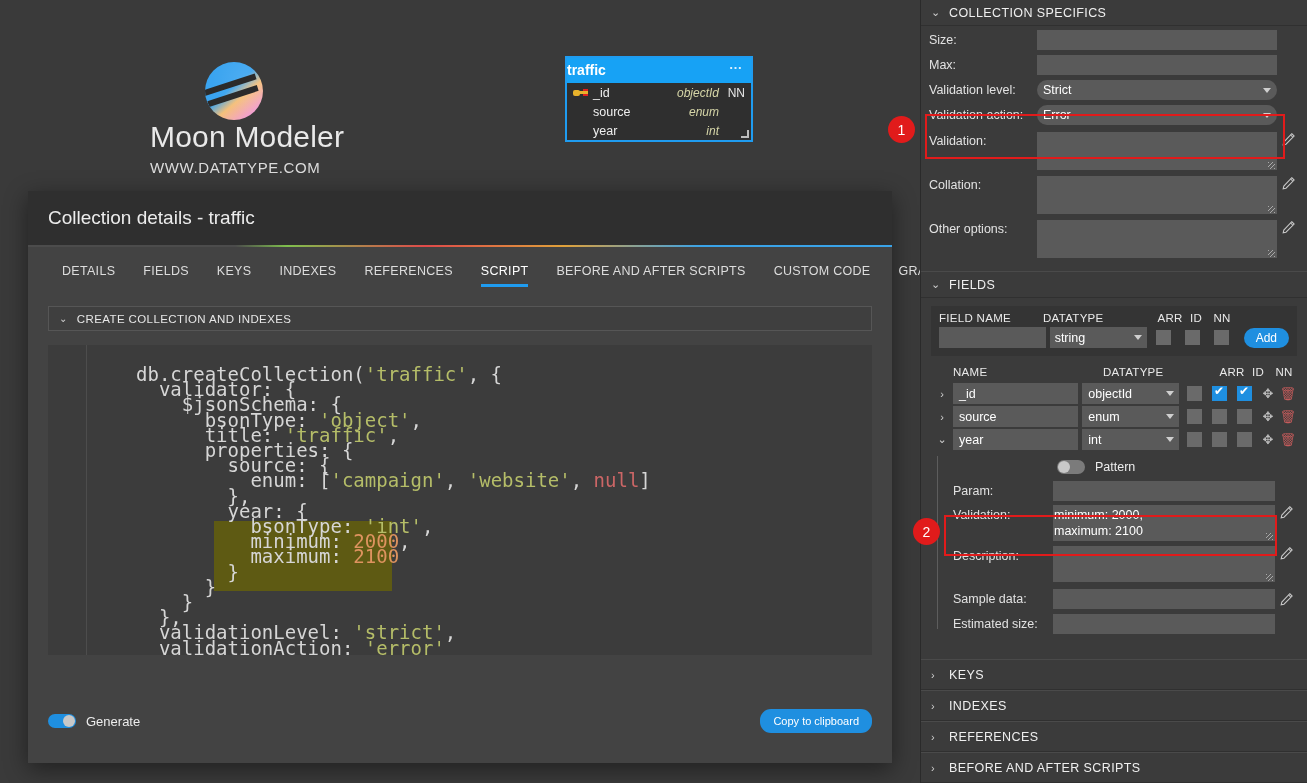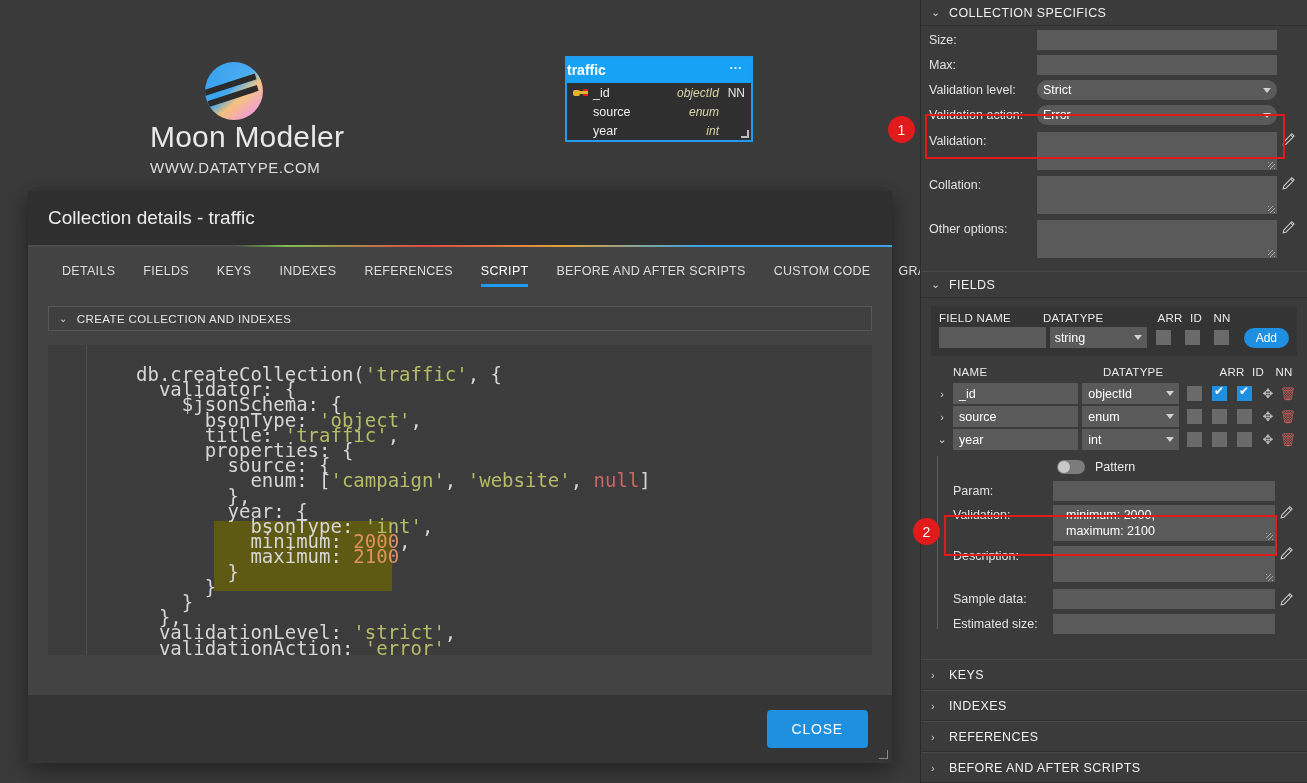--- a/index.html
+++ b/index.html
@@ -178,21 +178,21 @@
   .fl-icons { display:flex; align-items:center; margin-left: 3px; }
   .ic-move, .ic-del { width: 18px; text-align:center; color:#bdbdbd; font-size: 13px; margin-left:2px; }
   .ic-del { color: #c45b5b; }
 
   
   #field-detail { margin: 6px 10px 0 10px; position: relative; padding-left: 14px; }
   #field-detail::before { content:""; position:absolute; left: 6px; top: 0; bottom: 6px; width: 1px; background:#5d5d5d; }
   .fd-row { display:flex; align-items:center; min-height: 22px; margin-top: 3px; }
   .fd-row .lbl { width: 108px; color:#e2e2e2; font-size:12.5px; flex:none; padding-left: 8px;}
   .fd-inp { background:#5a5a5a; flex:1; height: 20px; }
-  .fd-inp.tall { height: 36px; color:#ffffff; font-size:12.5px; padding: 2px 13px; line-height: 16px; position:relative;}
+  .fd-inp.tall { height: 36px; color:#ffffff; font-size:12.5px; padding: 2px 1px; line-height: 16px; position:relative;}
   .fd-inp.tall::after { content:""; position:absolute; right:2px; bottom:1px; width:7px; height:7px;
     background: repeating-linear-gradient(135deg,#a9a9a9 0 1px,transparent 1px 3px); }
 
   
   .hl-rect { position: absolute; border: 2.5px solid #e11b1b; pointer-events:none; }
   .badge { position:absolute; width: 27px; height: 27px; border-radius:50%; background:#e11b1b;
     color:#fff; font-size: 14px; display:flex; align-items:center; justify-content:center; font-weight: 500;}
 </style>
 </head>
 <body>
@@ -292,24 +292,20 @@
       </div>
 
       <div id="gen-bar">
         <div class="toggle on">
             <span class="knob"></span>
           </div>
         <div id="gen-label">Generate</div>
         <div id="copy-btn">Copy to clipboard</div>
       </div>
 
-      <div id="dialog-footer">
-        <div id="close-btn">CLOSE</div>
-        <div id="dialog-resize"></div>
-      </div>
     </div>
   </div>
 
   <div id="right-panel">
 
     <div class="section-head">
       <span class="chev">⌄</span>
       <span>COLLECTION SPECIFICS</span>
     </div>
 

